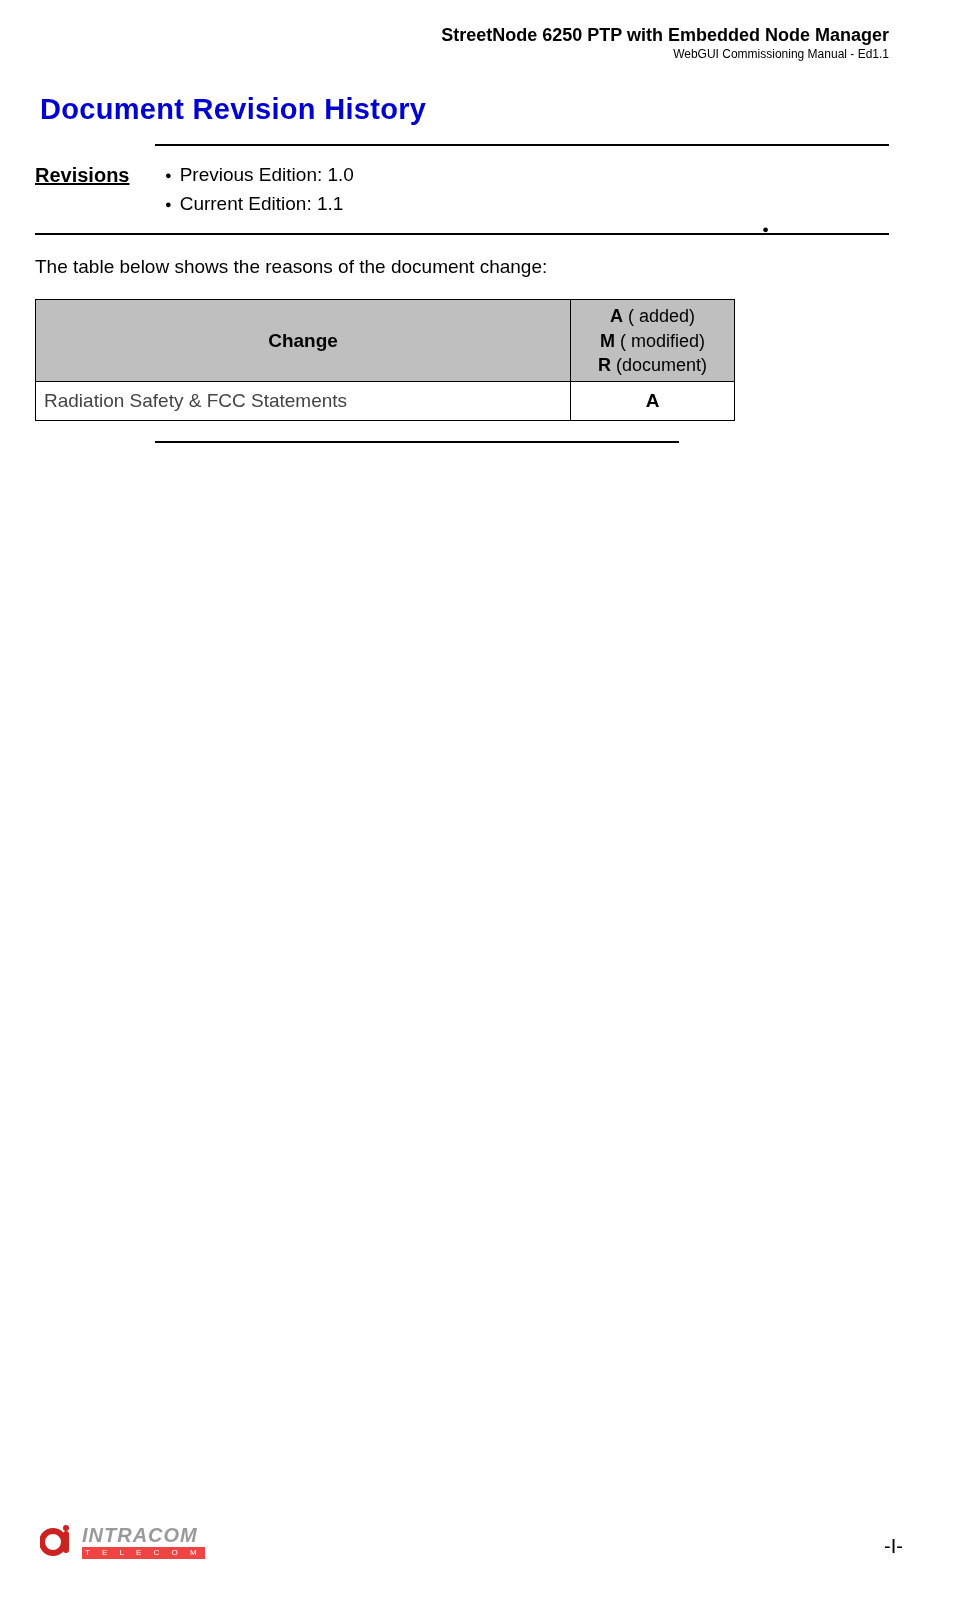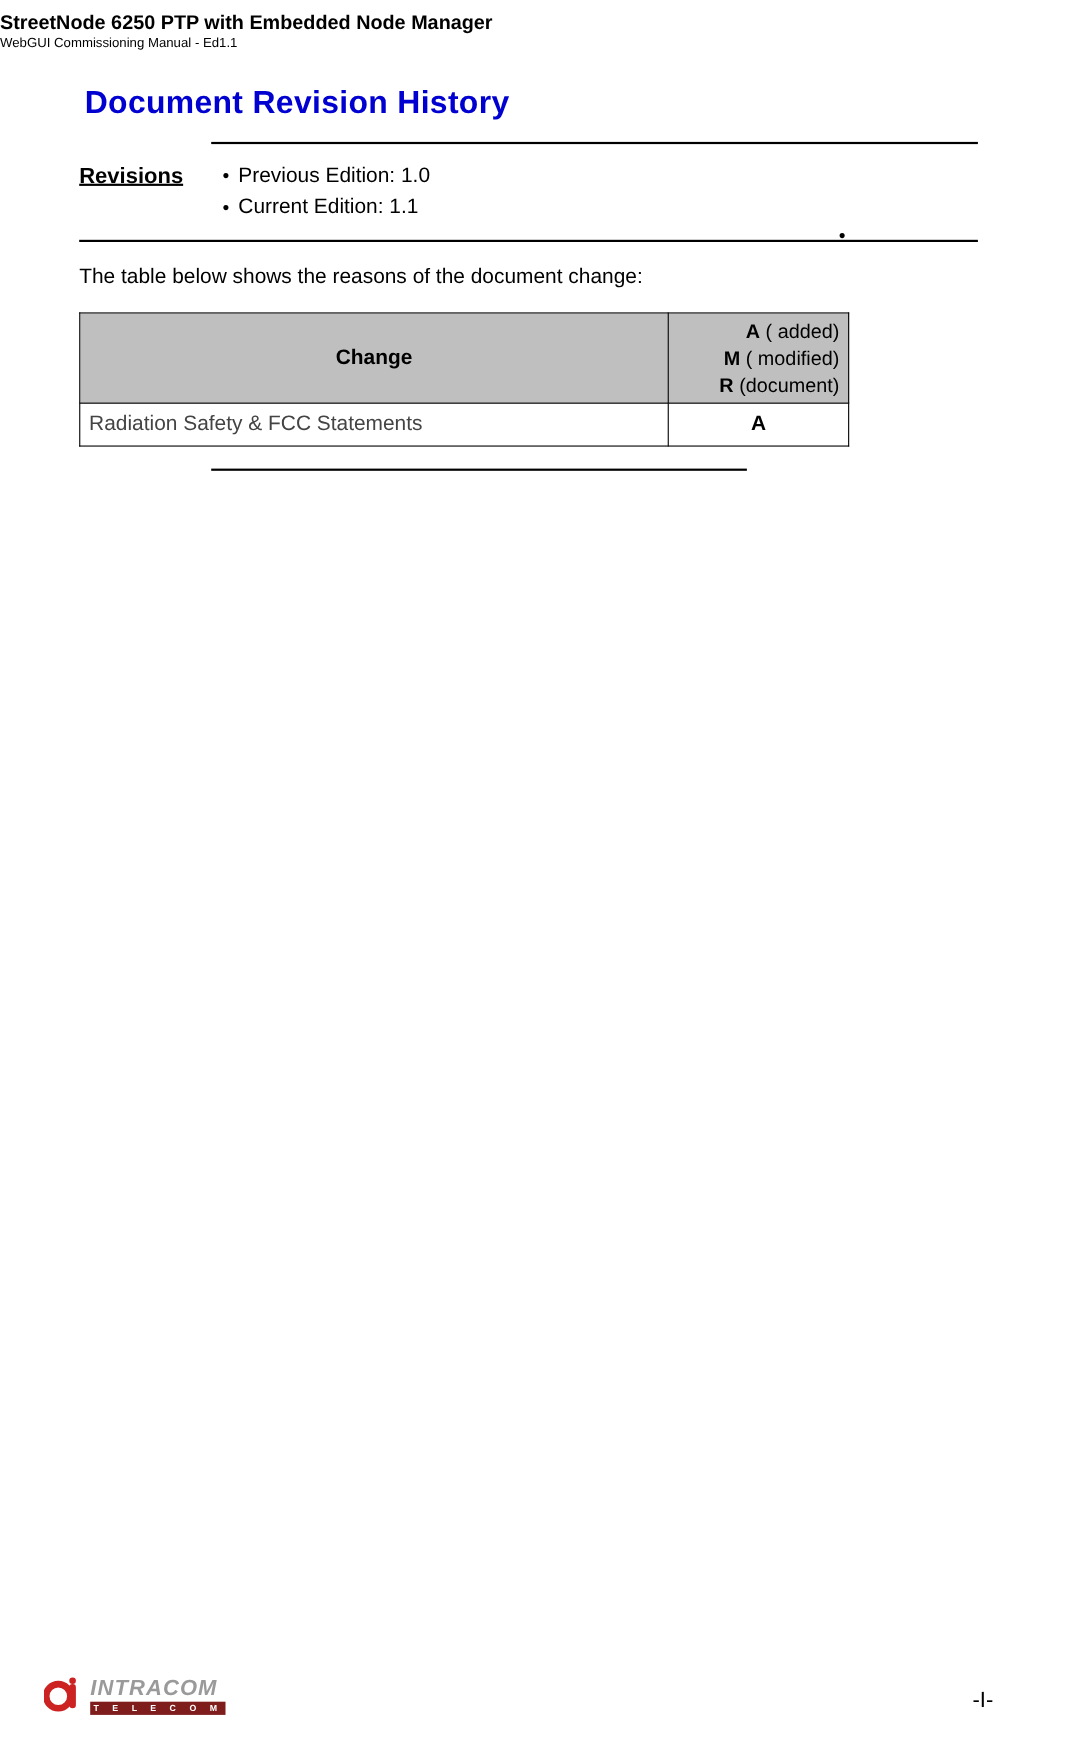--- a/index.html
+++ b/index.html
@@ -5,41 +5,40 @@
     * { margin: 0; padding: 0; box-sizing: border-box; }
     body {
       font-family: Arial, Helvetica, sans-serif;
       width: 969px;
       height: 1598px;
       background: #fff;
       position: relative;
       padding: 0;
     }
     .header {
-      text-align: left;
-      padding: 9px 80px 0 0;
+      text-align: right;
+      padding: 24px 80px 0 0;
       line-height: 1.3;
     }
     .header-bold {
       font-weight: bold;
       font-size: 18px;
     }
     .header-sub {
       font-size: 12px;
     }
     .section-title {
       color: #0000d0;
       font-size: 29px;
       font-weight: bold;
       margin: 30px 0 18px 5px;
       letter-spacing: 0.3px;
     }
     .content-area {
       padding: 0 80px 0 35px;
-      margin-left: 37px;
     }
     .hr-full {
       border: none;
       border-top: 2px solid #000;
       margin: 0 0 0 120px;
     }
     .hr-full2 {
       border: none;
       border-top: 2px solid #000;
       margin: 0;
@@ -104,21 +103,21 @@
     table.change-table th {
       background: #bfbfbf;
       font-weight: normal;
     }
     .th-change {
       text-align: center;
       font-weight: bold !important;
       width: 535px;
     }
     .th-legend {
-      text-align: right;
+      text-align: center;
       font-size: 18px;
       line-height: 1.35;
     }
     .th-legend b { font-weight: bold; }
     .td-change { color: #444; font-size: 19px;}
     .td-code {
       text-align: center;
       font-weight: bold;
     }
     .footer {
@@ -153,24 +152,24 @@
       letter-spacing: 1px;
       color: #9a9a9a;
       font-style: italic;
     }
     .logo-sub {
       display: flex;
       gap: 0;
       margin-top: 2px;
     }
     .logo-sub span {
-      background: #7f1d1d;
+      background: #ef4444;
       color: #fff;
       font-size: 8px;
-      font-weight: bold;
+      font-weight: normal;
       padding: 2px 3px;
       letter-spacing: 5px;
       text-align: center;
     }
     .page-num {
       font-size: 20px;
       padding-right: 40px;
       padding-bottom: 2px;
     }
   </style>

